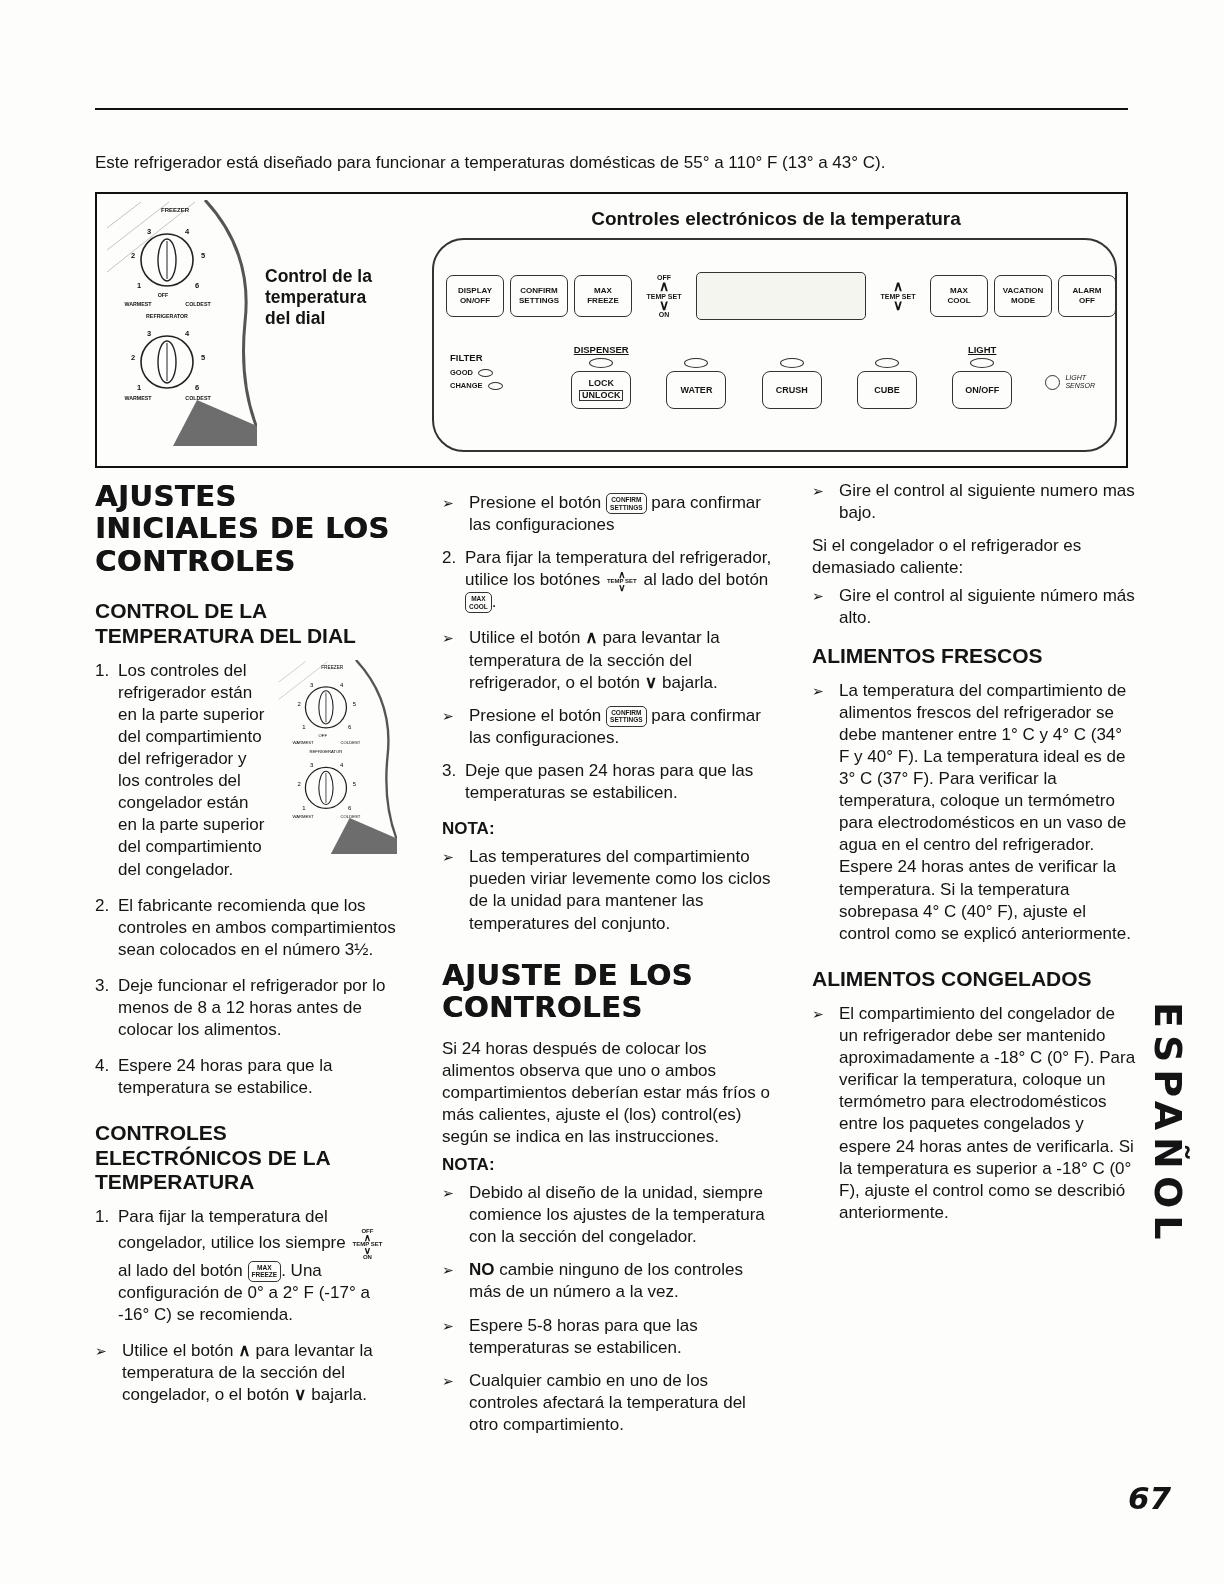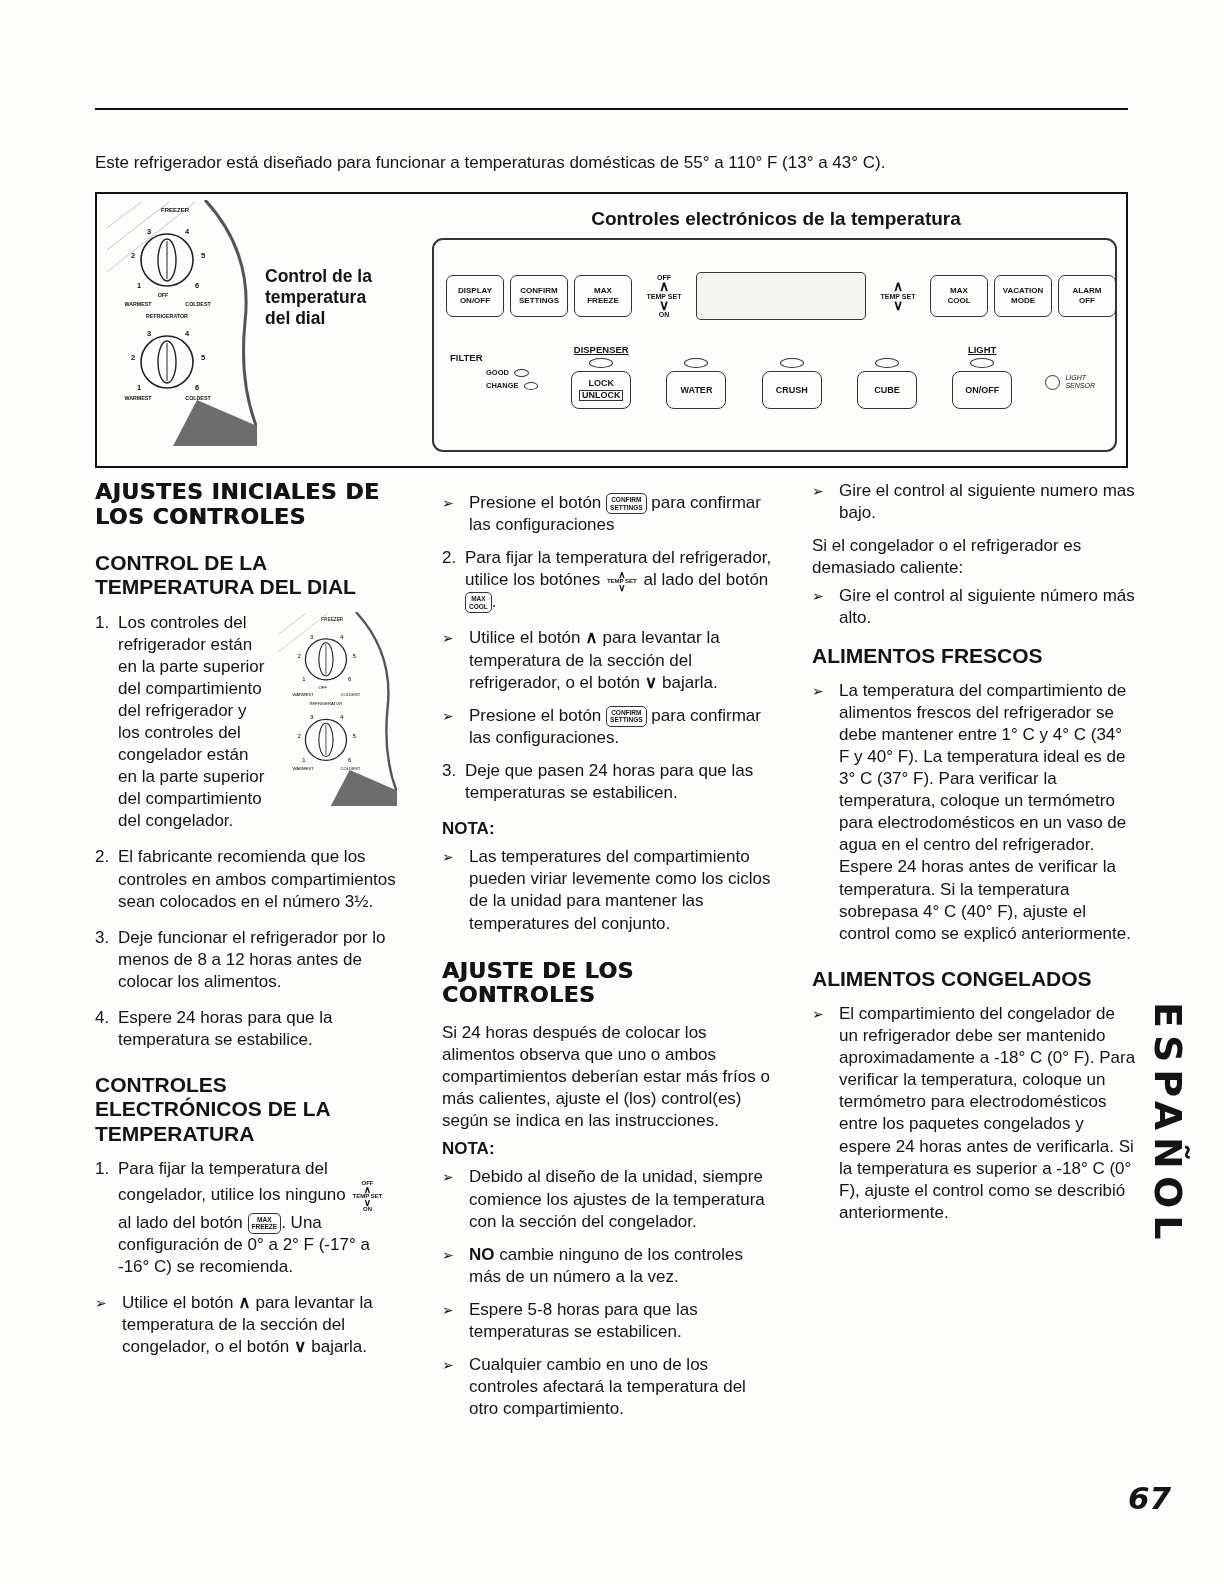--- a/index.html
+++ b/index.html
@@ -18,48 +18,48 @@
   .title-rule{position:absolute;left:95px;top:108px;width:1033px;height:2px;background:#111;}
   .intro{position:absolute;left:95px;top:136px;width:1000px;font-size:17px;}
 
   
   .diagram-box{position:absolute;left:95px;top:192px;width:1033px;height:276px;border:2.5px solid #111;box-sizing:border-box;background:#fdfdfb;}
   .dial-art{position:absolute;left:8px;top:6px;width:152px;height:246px;}
   .dial-art text{font-family:"Liberation Sans",sans-serif;fill:#111;font-weight:bold;}
   .fs7{font-size:7.5px;} .fs6{font-size:6px;} .fs5{font-size:5.3px;}
   .dial-caption{position:absolute;left:168px;top:72px;width:130px;font-size:17.5px;font-weight:bold;line-height:1.2;}
   .panel-title{position:absolute;left:338px;top:14px;width:682px;text-align:center;font-size:19px;font-weight:bold;}
-  .epanel{position:absolute;left:335px;top:44px;width:685px;height:214px;border:2px solid #333;border-radius:11px;box-sizing:border-box;padding:8px 12px 6px;background:#fdfdfb;}
+  .epanel{position:absolute;left:335px;top:44px;width:685px;height:214px;border:2px solid #333;border-radius:32px;box-sizing:border-box;padding:8px 12px 6px;background:#fdfdfb;}
   .erow1{display:flex;align-items:center;gap:6px;height:96px;}
   .erow2{display:flex;align-items:flex-start;justify-content:space-between;padding:0 8px 0 4px;}
   .ebtn{width:56px;height:40px;border:1.6px solid #333;border-radius:7px;display:flex;align-items:center;justify-content:center;text-align:center;font-size:8px;font-weight:bold;white-space:pre-line;line-height:1.25;flex:none;}
   .edisplay{width:168px;height:46px;border:1.6px solid #333;border-radius:5px;background:#f5f5f0;flex:none;}
   .tsstack{width:52px;display:flex;flex-direction:column;align-items:center;flex:none;}
   .ts-tiny{font-size:7px;font-weight:bold;}
   .ts-chev{font-size:14px;font-weight:bold;line-height:0.8;}
   .filter-block{width:88px;padding-top:8px;}
   .f-title{font-size:9.5px;font-weight:bold;margin-bottom:5px;}
-  .f-line{display:flex;align-items:center;gap:5px;font-size:7.5px;font-weight:bold;margin-bottom:4px;margin-left:36px;}
+  .f-line{display:flex;align-items:center;gap:5px;font-size:7.5px;font-weight:bold;margin-bottom:4px;}
   .oval{display:inline-block;width:13px;height:6px;border:1.2px solid #333;border-radius:50%;}
   .e-group{display:flex;flex-direction:column;align-items:center;width:64px;}
   .g-title{font-size:9.5px;font-weight:bold;height:13px;text-decoration:underline;}
   .btn-oval{width:22px;height:8px;border:1.4px solid #333;border-radius:50%;margin:1px 0 3px;}
   .ebtn2{width:60px;height:38px;border:1.6px solid #333;border-radius:8px;display:flex;align-items:center;justify-content:center;font-size:9px;font-weight:bold;text-align:center;box-sizing:border-box;}
   .lockbtn{flex-direction:column;line-height:1.1;}
   .unlock-t{border:1px solid #333;padding:0 2px;margin-top:1px;}
   .sensor{display:flex;align-items:center;gap:5px;margin-top:30px;}
   .sensor-circle{width:13px;height:13px;border:1.5px solid #333;border-radius:50%;flex:none;}
   .sensor-label{font-size:7px;font-style:italic;white-space:pre-line;line-height:1.15;}
 
   
   .col{position:absolute;font-size:17px;line-height:1.3;}
   .col1{left:95px;top:480px;width:302px;}
   .col2{left:442px;top:492px;width:332px;}
   .col3{left:812px;top:480px;width:324px;}
-  .brush{font-family:"DejaVu Sans",sans-serif;font-weight:900;font-size:22px;line-height:1.12;letter-spacing:0.5px;text-shadow:0.6px 0 0 currentColor;margin:0 0 14px;}
+  .brush{font-family:"DejaVu Sans",sans-serif;font-weight:900;font-size:29px;line-height:1.12;letter-spacing:0.5px;text-shadow:0.6px 0 0 currentColor;margin:0 0 14px;}
   .h2{font-size:21px;font-weight:bold;line-height:1.15;margin:22px 0 12px;}
   .num-item{display:flex;margin-bottom:14px;}
   .num{width:23px;flex:none;}
   .body{flex:1;}
   .bullet{display:flex;margin-bottom:11px;}
   .bmark{width:27px;flex:none;font-size:14px;padding-top:2px;}
   .p-plain{margin:0 0 6px;}
   .nota{font-weight:bold;margin:4px 0 6px;}
   .inline-dial{float:right;width:120px;margin:0 0 4px 6px;}
   .mini{display:inline-block;border:1.2px solid #333;border-radius:5px;padding:2px 3px;font-size:6.5px;font-weight:bold;line-height:1.15;text-align:center;vertical-align:middle;white-space:pre-line;}
@@ -252,21 +252,21 @@
     <div class="num-item">
       <span class="num">4.</span>
       <span class="body">Espere 24 horas para que la temperatura se estabilice.</span>
     </div>
 
     <h2 class="h2">CONTROLES ELECTRÓNICOS DE LA TEMPERATURA</h2>
 
     <div class="num-item">
       <span class="num">1.</span>
       <span class="body">
-        <span>Para fijar la temperatura del congelador, utilice los ninguno</span>
+        <span>Para fijar la temperatura del congelador, utilice los siempre</span>
         <span class="tset-inline">
             <span class="ti-t">OFF</span>
             <span class="ti-c">∧</span>
             <span class="ti-t">TEMP SET</span>
             <span class="ti-c">∨</span>
             <span class="ti-t">ON</span>
           </span>
         <span>al lado del botón</span>
         <span class="mini">MAX
 FREEZE</span><span>.  Una configuración de 0° a 2° F (-17° a -16° C) se recomienda.</span>

